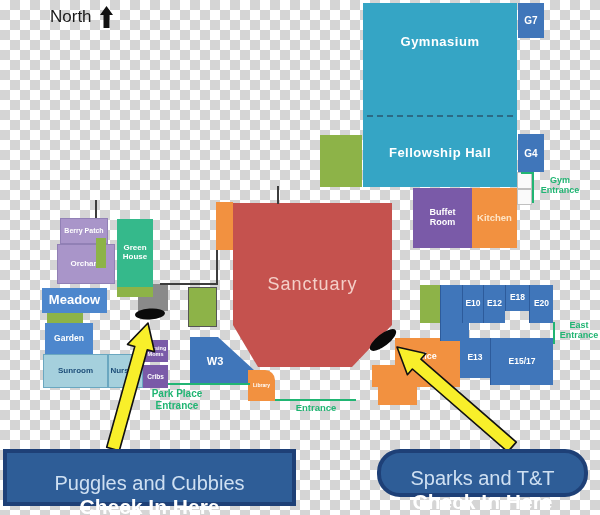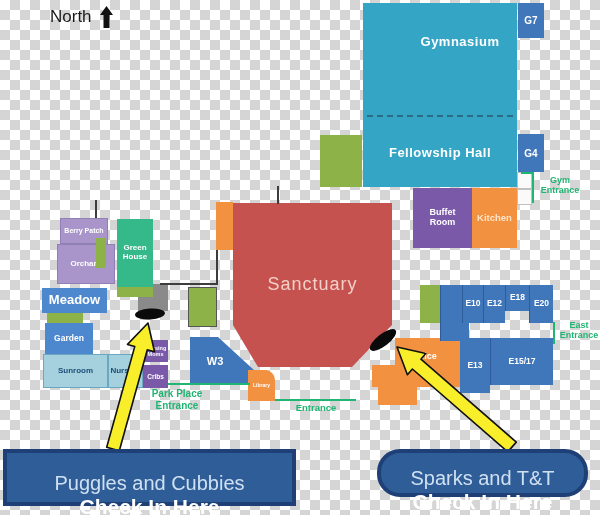--- a/index.html
+++ b/index.html
@@ -34,21 +34,21 @@
 <body>
 
 <div id="stage">
 
   <div class="abs" style="left:50px;top:7px;font-size:17px;color:#1a1a1a;">North</div>
   <svg class="abs" style="left:99px;top:6px;" width="15" height="22" viewBox="0 0 15 22">
     <path d="M7.5 0 L14 9 L10.5 9 L10.5 22 L4.5 22 L4.5 9 L1 9 Z" fill="#111"></path>
   </svg>
 
   <div class="room" style="left:363px;top:3px;width:154px;height:184px;background:#35a5c5;">
-    <span class="labelspan" style="left:0;top:32px;width:100%;font-size:13px;letter-spacing:.5px;padding-left:20px;">Gymnasium</span>
+    <span class="labelspan" style="left:0;top:32px;width:100%;font-size:13px;letter-spacing:.5px;">Gymnasium</span>
     <span class="abs" style="left:4px;top:112px;width:146px;border-top:2px dashed #2c6a85;"></span>
     <span class="labelspan" style="left:0;top:143px;width:100%;font-size:13px;letter-spacing:.5px;">Fellowship Hall</span>
   </div>
 
   <div class="room" style="left:518px;top:3px;width:26px;height:35px;background:#4076ba;font-size:10px;">G7</div>
   <div class="room" style="left:518px;top:134px;width:26px;height:38px;background:#4076ba;font-size:10px;">G4</div>
 
   <div class="abs" style="left:517px;top:172px;width:13px;height:15px;background:#fafafa;border:1px solid #c0c0c0;"></div>
   <div class="abs" style="left:517px;top:189px;width:13px;height:14px;background:#fafafa;border:1px solid #c0c0c0;"></div>
   <div class="gline" style="left:532px;top:172px;width:2px;height:31px;"></div>
@@ -105,21 +105,21 @@
     <span class="labelspan" style="left:24px;top:14px;width:56px;font-size:9px;">Office</span>
   </div>
 
   <div class="room" style="left:420px;top:285px;width:20px;height:38px;background:#8db348;"></div>
   <div class="room" style="left:440px;top:285px;width:22px;height:56px;background:#4076ba;border-left:1px solid #2d5b9b;font-size:8.5px;padding-left:28px;">E8</div>
   <div class="room" style="left:462px;top:285px;width:21px;height:38px;background:#4076ba;border-left:1px solid #2d5b9b;font-size:8.5px;">E10</div>
   <div class="room" style="left:483px;top:285px;width:22px;height:38px;background:#4076ba;border-left:1px solid #2d5b9b;font-size:8.5px;">E12</div>
   <div class="room" style="left:505px;top:285px;width:24px;height:26px;background:#4076ba;border-left:1px solid #2d5b9b;font-size:8.5px;">E18</div>
   <div class="room" style="left:529px;top:285px;width:24px;height:38px;background:#4076ba;border-left:1px solid #2d5b9b;font-size:8.5px;">E20</div>
 
-  <div class="room" style="left:460px;top:338px;width:30px;height:55px;background:#4076ba;font-size:8.5px;">E13</div>
+  <div class="room" style="left:460px;top:338px;width:30px;height:40px;background:#4076ba;font-size:8.5px;">E13</div>
   <div class="room" style="left:490px;top:338px;width:63px;height:47px;background:#4076ba;border-left:1px solid #2d5b9b;font-size:8.5px;">E15/17</div>
 
   <div class="gline" style="left:553px;top:322px;width:2px;height:22px;"></div>
   <div class="gtext" style="left:556px;top:320px;width:46px;font-size:9px;">East Entrance</div>
 
   <div class="gline" style="left:168px;top:383px;width:82px;height:2px;"></div>
   <div class="gtext" style="left:146px;top:388px;width:62px;font-size:10px;">Park Place Entrance</div>
 
   <div class="gline" style="left:275px;top:399px;width:81px;height:2px;"></div>
   <div class="gtext" style="left:287px;top:403px;width:58px;font-size:9.5px;">Entrance</div>

